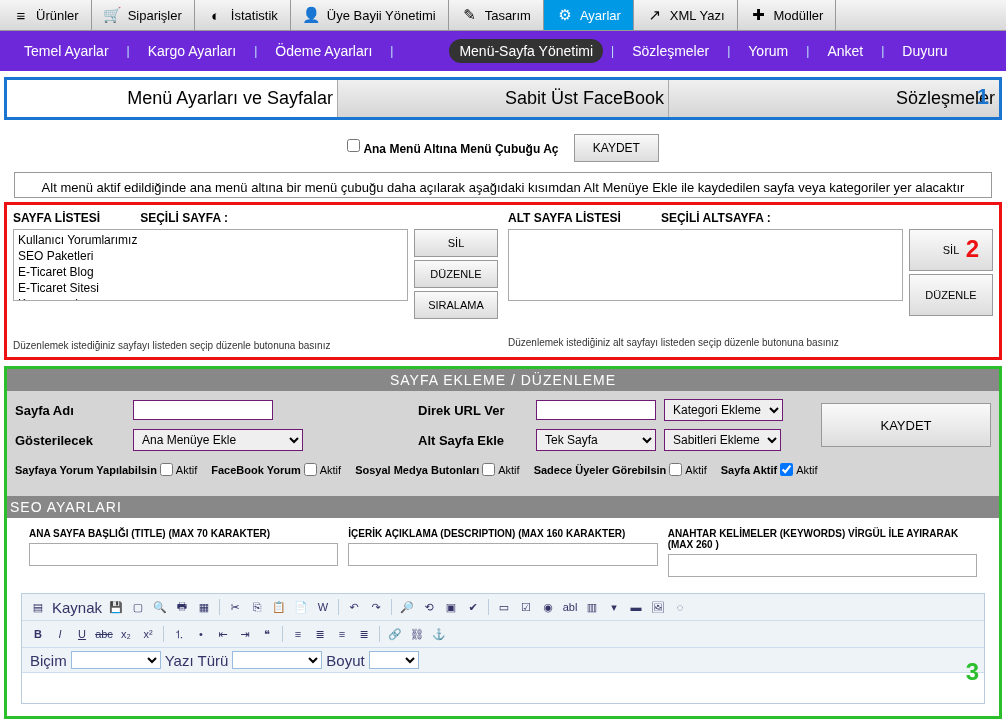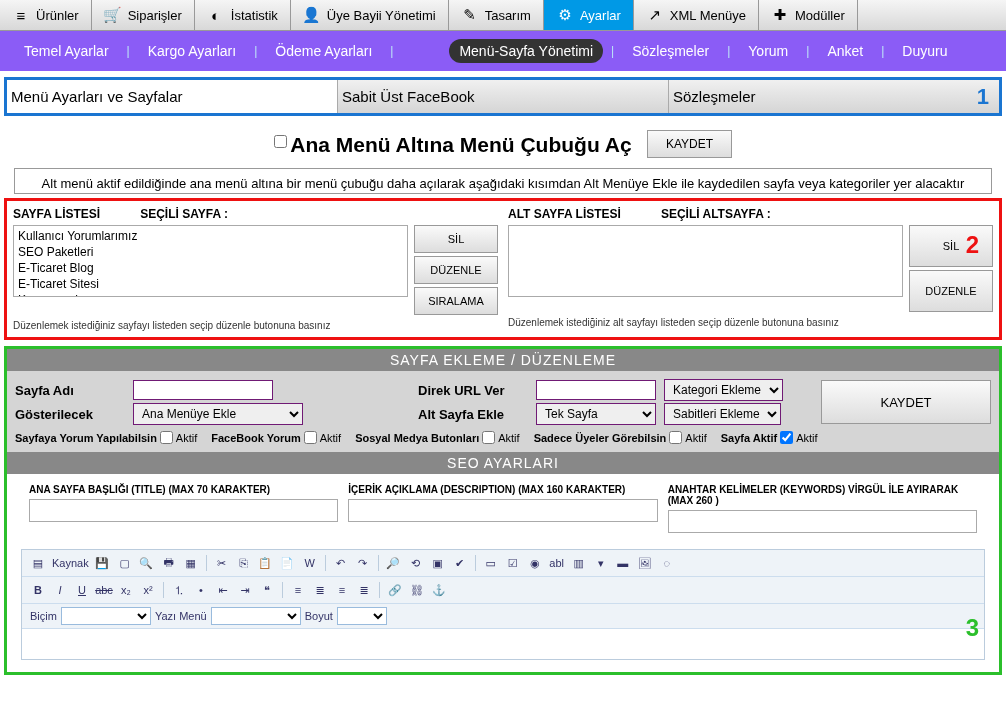--- a/index.html
+++ b/index.html
@@ -5,78 +5,78 @@
 * { box-sizing: border-box; margin: 0; padding: 0; }
 body { font-family: Arial, sans-serif; font-size: 12px; background: #fff; width: 1006px; }
 
 
 .topmenu { display: flex; background: linear-gradient(#f5f5f5, #d8d8d8); border-bottom: 1px solid #999; }
 .topmenu-item { display: flex; align-items: center; gap: 6px; padding: 6px 12px; border-right: 1px solid #999; cursor: pointer; font-size: 13px; }
 .topmenu-item.active { background: #0099e6; color: #fff; }
 .topmenu-item .ico { width: 18px; height: 18px; display: inline-flex; align-items: center; justify-content: center; font-size: 15px; }
 
 
-.subnav { background: #8b5cf6; display: flex; align-items: center; padding: 8px 14px; gap: 8px; }
+.subnav { background: #6d28d9; display: flex; align-items: center; padding: 8px 14px; gap: 8px; }
 .subnav-item { color: #fff; font-size: 14px; padding: 4px 10px; cursor: pointer; border-radius: 12px; }
 .subnav-item.active { background: #333; margin-left: 48px; }
 .subnav-sep { color: #bde6f7; }
 
 
 .tabs-wrap { border: 3px solid #1a75d1; margin: 6px 4px 0; position: relative; }
 .tabs-row { display: flex; }
-.tabs-row .tab { flex: 1; text-align: left; padding: 8px 4px; background: linear-gradient(#f0f0f0,#d5d5d5); border-right: 1px solid #aaa; cursor: pointer; font-size: 15px; }
+.tabs-row .tab { flex: 1; text-align: right; padding: 8px 4px; background: linear-gradient(#f0f0f0,#d5d5d5); border-right: 1px solid #aaa; cursor: pointer; font-size: 18px; }
 .tabs-row .tab:last-child { border-right: none; }
 .tabs-row .tab.active { background: #fff; }
 .num-badge { position: absolute; right: 10px; top: 4px; font-size: 22px; color: #1a75d1; font-weight: bold; }
 
 
 .chk-row { text-align: center; padding: 14px 0 10px; }
-.chk-row label { font-size: 21px; font-weight: bold; vertical-align: middle; text-align: right; }
+.chk-row label { font-size: 12px; font-weight: bold; vertical-align: middle; text-align: right; }
 .chk-row button { margin-left: 12px; padding: 6px 18px; background: linear-gradient(#fafafa,#ddd); border: 1px solid #999; cursor: pointer; font-size: 12px; }
 
 
 .info-box { border: 1px solid #999; margin: 0 14px; padding: 6px 10px 0; text-align: center; font-size: 13px; line-height: 1.4; }
 
 
 .lists-wrap { border: 3px solid #e11; margin: 4px 4px 0; padding: 6px; position: relative; display: flex; gap: 10px; }
 .num-badge2 { position: absolute; right: 20px; top: 30px; font-size: 24px; color: #e11; font-weight: bold; }
 .list-col { flex: 1; }
 .list-head { display: flex; gap: 40px; font-weight: bold; font-size: 12px; margin-bottom: 4px; }
 .list-body { display: flex; gap: 6px; }
 .list-select { flex: 1; height: 72px; border: 1px solid #aaa; background: #fff; overflow-y: scroll; padding: 2px; font-size: 12px; }
 .list-select div { padding: 1px 2px; cursor: pointer; }
 .list-btns { display: flex; flex-direction: column; gap: 3px; }
 .list-btns button { width: 84px; height: 28px; background: linear-gradient(#fafafa,#ddd); border: 1px solid #999; cursor: pointer; font-size: 11px; }
-.list-hint { font-size: 10px; color: #333; margin-top: 5px; }
+.list-hint { font-size: 10px; color: #333; margin-top: 21px; }
 
 
 .form-wrap { border: 3px solid #2bbf2b; margin: 6px 4px 4px; position: relative; padding-bottom: 6px; }
 .num-badge3 { position: absolute; right: 20px; bottom: 30px; font-size: 24px; color: #2bbf2b; font-weight: bold; }
 .form-bar { background: #888; color: #fff; text-align: center; padding: 3px; font-size: 14px; letter-spacing: 1px; }
-.form-grid { display: grid; grid-template-columns: 1fr 1fr 170px; gap: 2px 12px; padding: 8px 8px 4px; background: #d5d5d5; font-size: 13px; align-items: center; }
+.form-grid { display: grid; grid-template-columns: 1fr 1fr 170px; gap: 8px 12px; padding: 8px 8px 16px; background: #d5d5d5; font-size: 13px; align-items: center; }
 .form-row { display: flex; align-items: center; gap: 8px; }
 .form-row label { font-weight: bold; min-width: 110px; }
 .form-row input[type=text], .form-row select { border: 1px solid #701a75; padding: 2px 4px; font-size: 12px; }
 .big-save { grid-row: span 2; background: linear-gradient(#fafafa,#ddd); border: 1px solid #999; height: 44px; cursor: pointer; font-size: 13px; }
 .chk-line { grid-column: 1 / span 3; display: flex; gap: 14px; font-size: 11px; align-items: center; padding: 4px 0; }
 .chk-line span { display: flex; align-items: center; gap: 3px; }
 
-.seo-bar { background: #888; color: #fff; text-align: center; padding: 3px; font-size: 14px; letter-spacing: 1px; }
+.seo-bar { background: #888; color: #fff; padding: 3px; font-size: 14px; letter-spacing: 1px; }
 .seo-grid { display: flex; gap: 10px; padding: 10px 22px; background: #fff; }
 .seo-col { flex: 1; }
 .seo-col label { font-size: 10px; font-weight: bold; display: block; margin-bottom: 4px; }
 .seo-col input { width: 100%; border: 1px solid #aaa; padding: 3px; }
 
 
 .editor { margin: 6px 14px; border: 1px solid #bcd; background: #eef3f8; }
 .ed-row { display: flex; flex-wrap: wrap; align-items: center; gap: 2px; padding: 3px 6px; border-bottom: 1px solid #cde; }
 .ed-btn { width: 20px; height: 20px; border: 1px solid transparent; background: none; cursor: pointer; display: inline-flex; align-items: center; justify-content: center; font-size: 11px; color: #336; }
 .ed-sep { width: 1px; height: 16px; background: #bcd; margin: 0 3px; }
 .ed-sel { border: 1px solid #9bd; background: #fff; font-size: 11px; padding: 1px; width: 90px; }
-.ed-label { font-size: 11px; color: #336; margin: 0 2px; }
+.ed-label { font-size: 15px; color: #336; margin: 0 2px; }
 .ed-area { height: 30px; background: #fff; }
 </style>
 </head>
 <body>
 
 <div class="topmenu" id="topmenu">
     <div class="topmenu-item">
       <span class="ico">≡</span>
       <span>Ürünler</span>
     </div>
@@ -95,21 +95,21 @@
     <div class="topmenu-item">
       <span class="ico">✎</span>
       <span>Tasarım</span>
     </div>
     <div class="topmenu-item active">
       <span class="ico">⚙</span>
       <span>Ayarlar</span>
     </div>
     <div class="topmenu-item">
       <span class="ico">↗</span>
-      <span>XML Menüye</span>
+      <span>XML Yazı</span>
     </div>
     <div class="topmenu-item">
       <span class="ico">✚</span>
       <span>Modüller</span>
     </div>
   </div>
 
 <div class="subnav" id="subnav">
     <span class="subnav-item">Temel Ayarlar</span>
     <span class="subnav-sep">|</span>
@@ -283,20 +283,20 @@
       <button class="ed-btn">≡</button>
       <button class="ed-btn">≣</button>
       <span class="ed-sep"></span>
       <button class="ed-btn">🔗</button>
       <button class="ed-btn">⛓</button>
       <button class="ed-btn">⚓</button>
     </div>
     <div class="ed-row">
       <span class="ed-label">Biçim</span>
       <select class="ed-sel"><option></option></select>
-      <span class="ed-label">Yazı Menü</span>
+      <span class="ed-label">Yazı Türü</span>
       <select class="ed-sel"><option></option></select>
       <span class="ed-label">Boyut</span>
       <select class="ed-sel" style="width:50px"><option></option></select>
     </div>
     <div class="ed-area"></div>
   </div>
 </div>
 
 </body></html>

